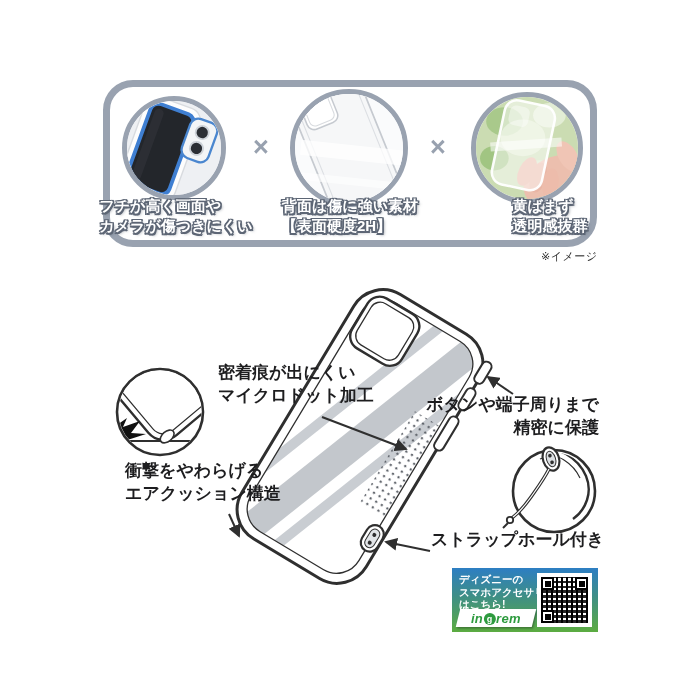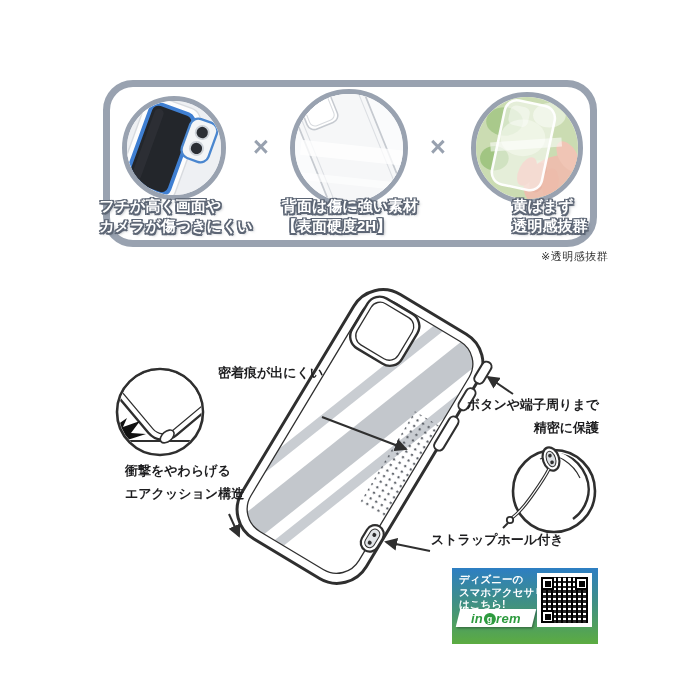--- a/index.html
+++ b/index.html
@@ -19,29 +19,29 @@
   .sep1{left:261px;} .sep2{left:438px;}
   .caption{position:absolute;top:196px;transform:translateX(-50%);text-align:left;
            font-size:15px;font-weight:bold;color:#fff;white-space:nowrap;line-height:20px;z-index:5;
            text-shadow:-1.5px -1.5px 0 #5d6675,1.5px -1.5px 0 #5d6675,-1.5px 1.5px 0 #5d6675,
                         1.5px 1.5px 0 #5d6675,-1.5px 0 0 #5d6675,1.5px 0 0 #5d6675,
                         0 -1.5px 0 #5d6675,0 1.5px 0 #5d6675,2px 2px 3px rgba(70,80,95,.55);}
   .cap1{left:176px;} .cap2{left:350px;} .cap3{left:550px;}
   .caption span{display:block;}
   .note{position:absolute;left:541px;top:249px;font-size:11px;color:#333;letter-spacing:.5px;}
   
-  .lbl{position:absolute;font-size:13px;font-weight:bold;color:#1d1d1f;line-height:23px;white-space:nowrap;}
+  .lbl{position:absolute;font-size:17px;font-weight:bold;color:#1d1d1f;line-height:23px;white-space:nowrap;}
   .lbl span{display:block;}
   .lbl-microdot{left:218px;top:361px;}
   .lbl-buttons{right:101px;top:393px;text-align:right;font-family:Liberation Serif, serif;}
   .lbl-cushion{left:125px;top:459px;}
   .lbl-strap{left:431px;top:528px;}
   .diagram{position:absolute;left:0;top:0;}
   
-  .badge{position:absolute;left:452px;top:568px;width:146px;height:76px;
+  .badge{position:absolute;left:452px;top:568px;width:146px;height:64px;
          background:linear-gradient(180deg,#2d7ec3 0%,#3f8f85 45%,#5cac41 100%);}
   .badge-text{position:absolute;left:7px;top:5px;font-size:10.5px;font-weight:bold;color:#fff;
               line-height:12.5px;white-space:nowrap;}
   .logo-banner{position:absolute;left:6px;top:41px;width:76px;height:18px;background:#fff;
                transform:skewX(-14deg);box-shadow:1.5px 1.5px 2px rgba(0,0,0,.3);
                display:flex;align-items:center;justify-content:center;}
   .logo-inner{transform:skewX(14deg);display:flex;align-items:center;
               color:#2e9b3f;font-weight:bold;font-style:italic;font-size:13px;letter-spacing:.3px;}
   .logo-g{display:inline-flex;align-items:center;justify-content:center;width:12px;height:12px;
           border-radius:50%;background:#2e9b3f;color:#fff;font-size:9px;font-style:normal;margin:0 .5px;}
@@ -125,21 +125,21 @@
   </div>
   <div class="caption cap2">
     <span>背面は傷に強い素材</span>
     <span>【表面硬度2H】</span>
   </div>
   <div class="caption cap3">
     <span>黄ばまず</span>
     <span>透明感抜群</span>
   </div>
 
-  <div class="note">※透明感抜群</div>
+  <div class="note">※イメージ</div>
 
   <svg class="diagram" width="700" height="700" viewBox="0 0 700 700">
     <defs>
       <pattern id="dots" width="6.5" height="6.5" patternUnits="userSpaceOnUse">
         <circle cx="2" cy="2" r="1.15" fill="#5a5f66"></circle>
       </pattern>
       <marker id="arr" viewBox="0 0 10 10" refX="8.5" refY="5" markerWidth="6.5" markerHeight="6.5" orient="auto">
         <path d="M0,0 L10,5 L0,10 z" fill="#2f2f2f"></path>
       </marker>
       <clipPath id="caseclip">
@@ -213,20 +213,21 @@
       </g>
       <path d="M549,469 C544,479 538,487 531,497 C526,504 520,512 512,518" fill="none" stroke="#2f2f2f" stroke-width="3.4"></path>
       <path d="M549,469 C544,479 538,487 531,497 C526,504 520,512 512,518" fill="none" stroke="#ffffff" stroke-width="1.2"></path>
       <circle cx="510" cy="520" r="3.2" fill="#fff" stroke="#2f2f2f" stroke-width="1.8"></circle>
       <path d="M508,523 L503,528" stroke="#2f2f2f" stroke-width="2"></path>
     </g>
   </svg>
 
   <div class="lbl lbl-microdot">
     <span>密着痕が出にくい</span>
+    <span>マイクロドット加工</span>
   </div>
   <div class="lbl lbl-buttons">
     <span>ボタンや端子周りまで</span>
     <span>精密に保護</span>
   </div>
   <div class="lbl lbl-cushion">
     <span>衝撃をやわらげる</span>
     <span>エアクッション構造</span>
   </div>
   <div class="lbl lbl-strap">ストラップホール付き</div>

